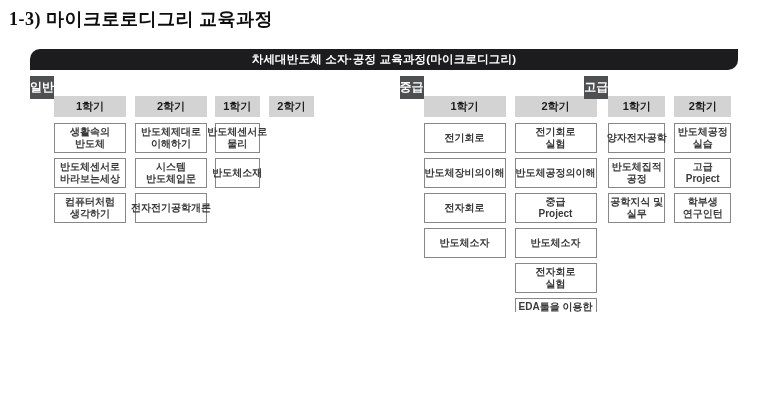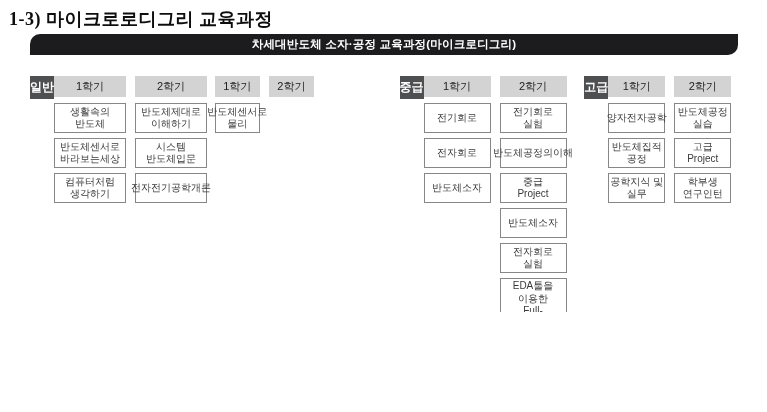--- a/index.html
+++ b/index.html
@@ -7,39 +7,39 @@
   .stage {
     position:relative; width:767px; height:312px; background:#ffffff; overflow:hidden;
   }
   .page-title {
     position:absolute; left:9px; top:7px;
     font-family:"Liberation Serif","DejaVu Serif",serif;
     font-size:18px; font-weight:bold; color:#0d0d0d; letter-spacing:0.5px;
     white-space:nowrap;
   }
   .banner {
-    position:absolute; left:30px; top:34px; width:708px; height:21px;
+    position:absolute; left:30px; top:49px; width:708px; height:21px;
     background:var(--banner-bg,#1c1c1e);
     border-radius:10px 0 10px 0;
     color:#ffffff; font-size:11.5px; font-weight:bold;
     display:flex; align-items:center; justify-content:center;
     letter-spacing:0.2px;
   }
   .columns {
     position:absolute; left:30px; top:76px; width:713px;
     display:flex; gap:26px;
   }
   .col { flex:1 1 0; display:flex; flex-direction:row; min-width:0; }
   .level-header {
     height:23px; background:var(--level-bg,#4e4f51);
     color:#ffffff; font-size:12px; font-weight:bold;
     display:flex; align-items:center; justify-content:center;
     flex:0 0 auto;
   }
-  .sems { display:flex; gap:9px; margin-top:0; }
+  .sems { display:flex; gap:9px; margin-top:20px;font-weight:bold; }
   .sem { flex:1 1 0; display:flex; flex-direction:column; min-width:0; }
   .sem-header {
     height:21px; background:var(--sem-bg,#d3d3d4);
     color:#1c1c1c; font-size:11px;
     display:flex; align-items:center; justify-content:center;
     margin-bottom:6px; flex:0 0 auto;
   }
   .course {
     min-height:30px; box-sizing:border-box;
     background:#ffffff; border:1px solid var(--course-border,#878787);
@@ -80,32 +80,34 @@
             <div class="course">전자전기공학개론</div>
           </div>
         </div>
       </div>
       <div class="col">
         <div class="sems">
           <div class="sem">
             <div class="sem-header">1학기</div>
             <div class="course">반도체센서로
 물리</div>
+            <div class="course">반도체소재</div>
           </div>
           <div class="sem">
             <div class="sem-header">2학기</div>
           </div>
         </div>
       </div>
       <div class="col">
         <div class="level-header">중급</div>
         <div class="sems">
           <div class="sem">
             <div class="sem-header">1학기</div>
             <div class="course">전기회로</div>
+            <div class="course">반도체장비의이해</div>
             <div class="course">전자회로</div>
             <div class="course">반도체소자</div>
           </div>
           <div class="sem">
             <div class="sem-header">2학기</div>
             <div class="course">전기회로
 실험</div>
             <div class="course">반도체공정의이해</div>
             <div class="course">중급
 Project</div>

